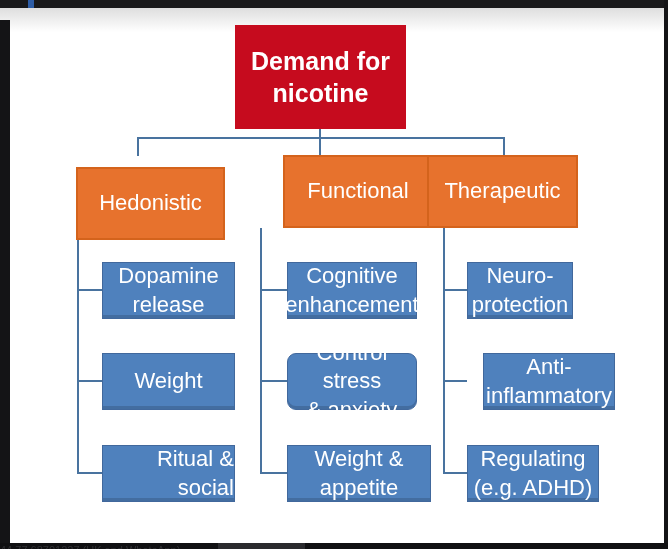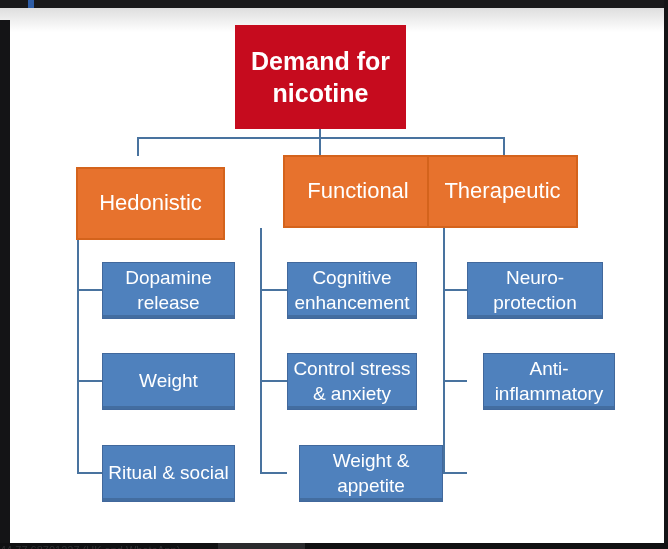--- a/index.html
+++ b/index.html
@@ -25,21 +25,21 @@
   .box{
     display:flex;align-items:center;justify-content:center;
     text-align:center;color:#ffffff;white-space:pre-line;
     box-sizing:border-box;
   }
   .root{background:var(--red,#c60b1e);font-size:25px;line-height:1.3;}
   .branch{background:var(--orange,#e7722d);border:2px solid var(--orange-border,#d4631c);
     font-size:22px;line-height:1.2;}
   .leaf{background:var(--blue,#4f81bd);border:1px solid var(--blue-border,#41689c);
     box-shadow:inset 0 -3px 0 rgba(0,0,0,0.15);
-    font-size:19px;line-height:1.3;}
+    font-size:22px;line-height:1.3;}
 </style>
 </head>
 <body>
 
 <div class="abs top-bar">
   <div class="abs accent-sq"></div>
 </div>
 
 <div class="abs slide"></div>
 
@@ -73,29 +73,31 @@
   <div class="abs box branch" style="left:247px;top:155px;width:150px;height:73px;margin-left:36px;">Functional</div>
   <div class="abs box branch" style="left:427px;top:155px;width:151px;height:73px;text-align:right;">Therapeutic</div>
 
   <div class="abs box leaf" style="left:102px;top:262px;width:133px;height:57px;">Dopamine
 release</div>
   <div class="abs box leaf" style="left:102px;top:353px;width:133px;height:57px;">Weight</div>
   <div class="abs box leaf" style="left:102px;top:445px;width:133px;height:57px;text-align:right;">Ritual &amp; social</div>
 
   <div class="abs box leaf" style="left:287px;top:262px;width:130px;height:57px;">Cognitive
 enhancement</div>
-  <div class="abs box leaf" style="left:287px;top:353px;width:130px;height:57px;">Control stress
+  <div class="abs box leaf" style="left:287px;top:353px;width:130px;height:57px;border-radius:9px;">Control stress
 &amp; anxiety</div>
-  <div class="abs box leaf" style="left:299px;top:445px;width:144px;height:57px;">Weight &amp;
+  <div class="abs box leaf" style="left:287px;top:445px;width:144px;height:57px;">Weight &amp;
 appetite</div>
 
-  <div class="abs box leaf" style="left:467px;top:262px;width:136px;height:57px;">Neuro-
+  <div class="abs box leaf" style="left:467px;top:262px;width:106px;height:57px;">Neuro-
 protection</div>
   <div class="abs box leaf" style="left:467px;top:353px;width:132px;height:57px;margin-left:16px;">Anti-
 inflammatory</div>
+  <div class="abs box leaf" style="left:467px;top:445px;width:132px;height:57px;">Regulating
+(e.g. ADHD)</div>
 </div>
 
 <div class="abs left-bar"></div>
 <div class="abs right-bar"></div>
 
 <div class="abs bottom-bar">
   <div class="abs footer-text">44 77 68701227 (UK and WhatsApp)</div>
   <div class="abs footer-block"></div>
 </div>
 

